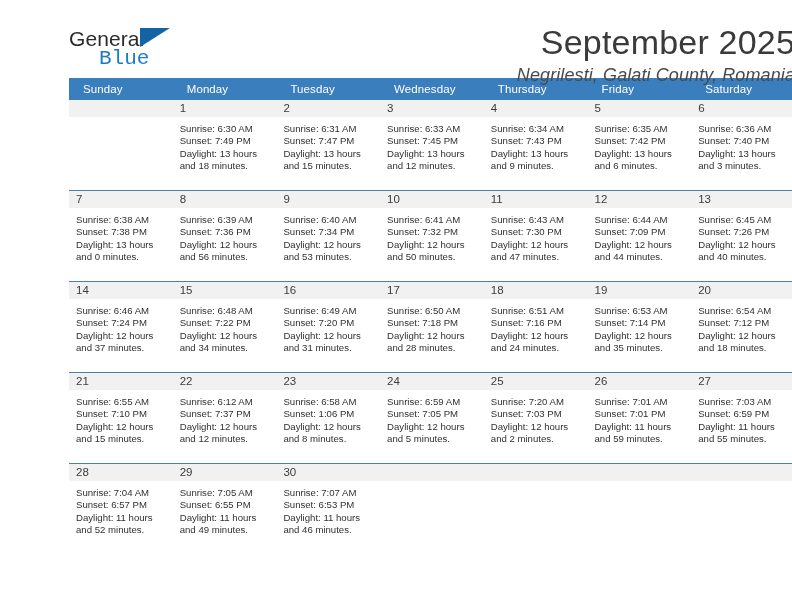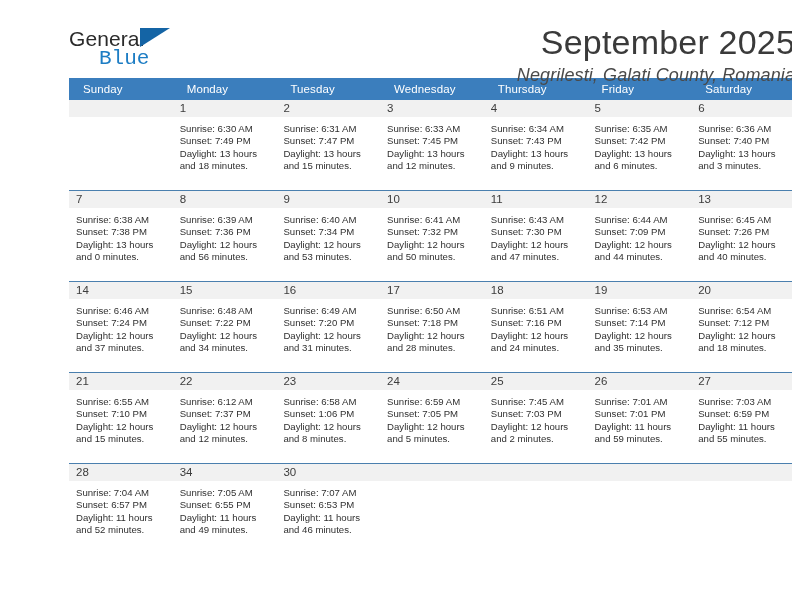--- a/index.html
+++ b/index.html
@@ -387,21 +387,21 @@
                 <div>Sunset: 7:05 PM</div>
                 <div>Daylight: 12 hours</div>
                 <div>and 5 minutes.</div>
               </div>
             </div>
           </td>
           <td>
             <div class="cell">
               <div class="daynum-band">25</div>
               <div class="info">
-                <div>Sunrise: 7:45 AM</div>
+                <div>Sunrise: 7:20 AM</div>
                 <div>Sunset: 7:03 PM</div>
                 <div>Daylight: 12 hours</div>
                 <div>and 2 minutes.</div>
               </div>
             </div>
           </td>
           <td>
             <div class="cell">
               <div class="daynum-band">26</div>
               <div class="info">
@@ -431,21 +431,21 @@
               <div class="info">
                 <div>Sunrise: 7:04 AM</div>
                 <div>Sunset: 6:57 PM</div>
                 <div>Daylight: 11 hours</div>
                 <div>and 52 minutes.</div>
               </div>
             </div>
           </td>
           <td>
             <div class="cell">
-              <div class="daynum-band">34</div>
+              <div class="daynum-band">29</div>
               <div class="info">
                 <div>Sunrise: 7:05 AM</div>
                 <div>Sunset: 6:55 PM</div>
                 <div>Daylight: 11 hours</div>
                 <div>and 49 minutes.</div>
               </div>
             </div>
           </td>
           <td>
             <div class="cell">

